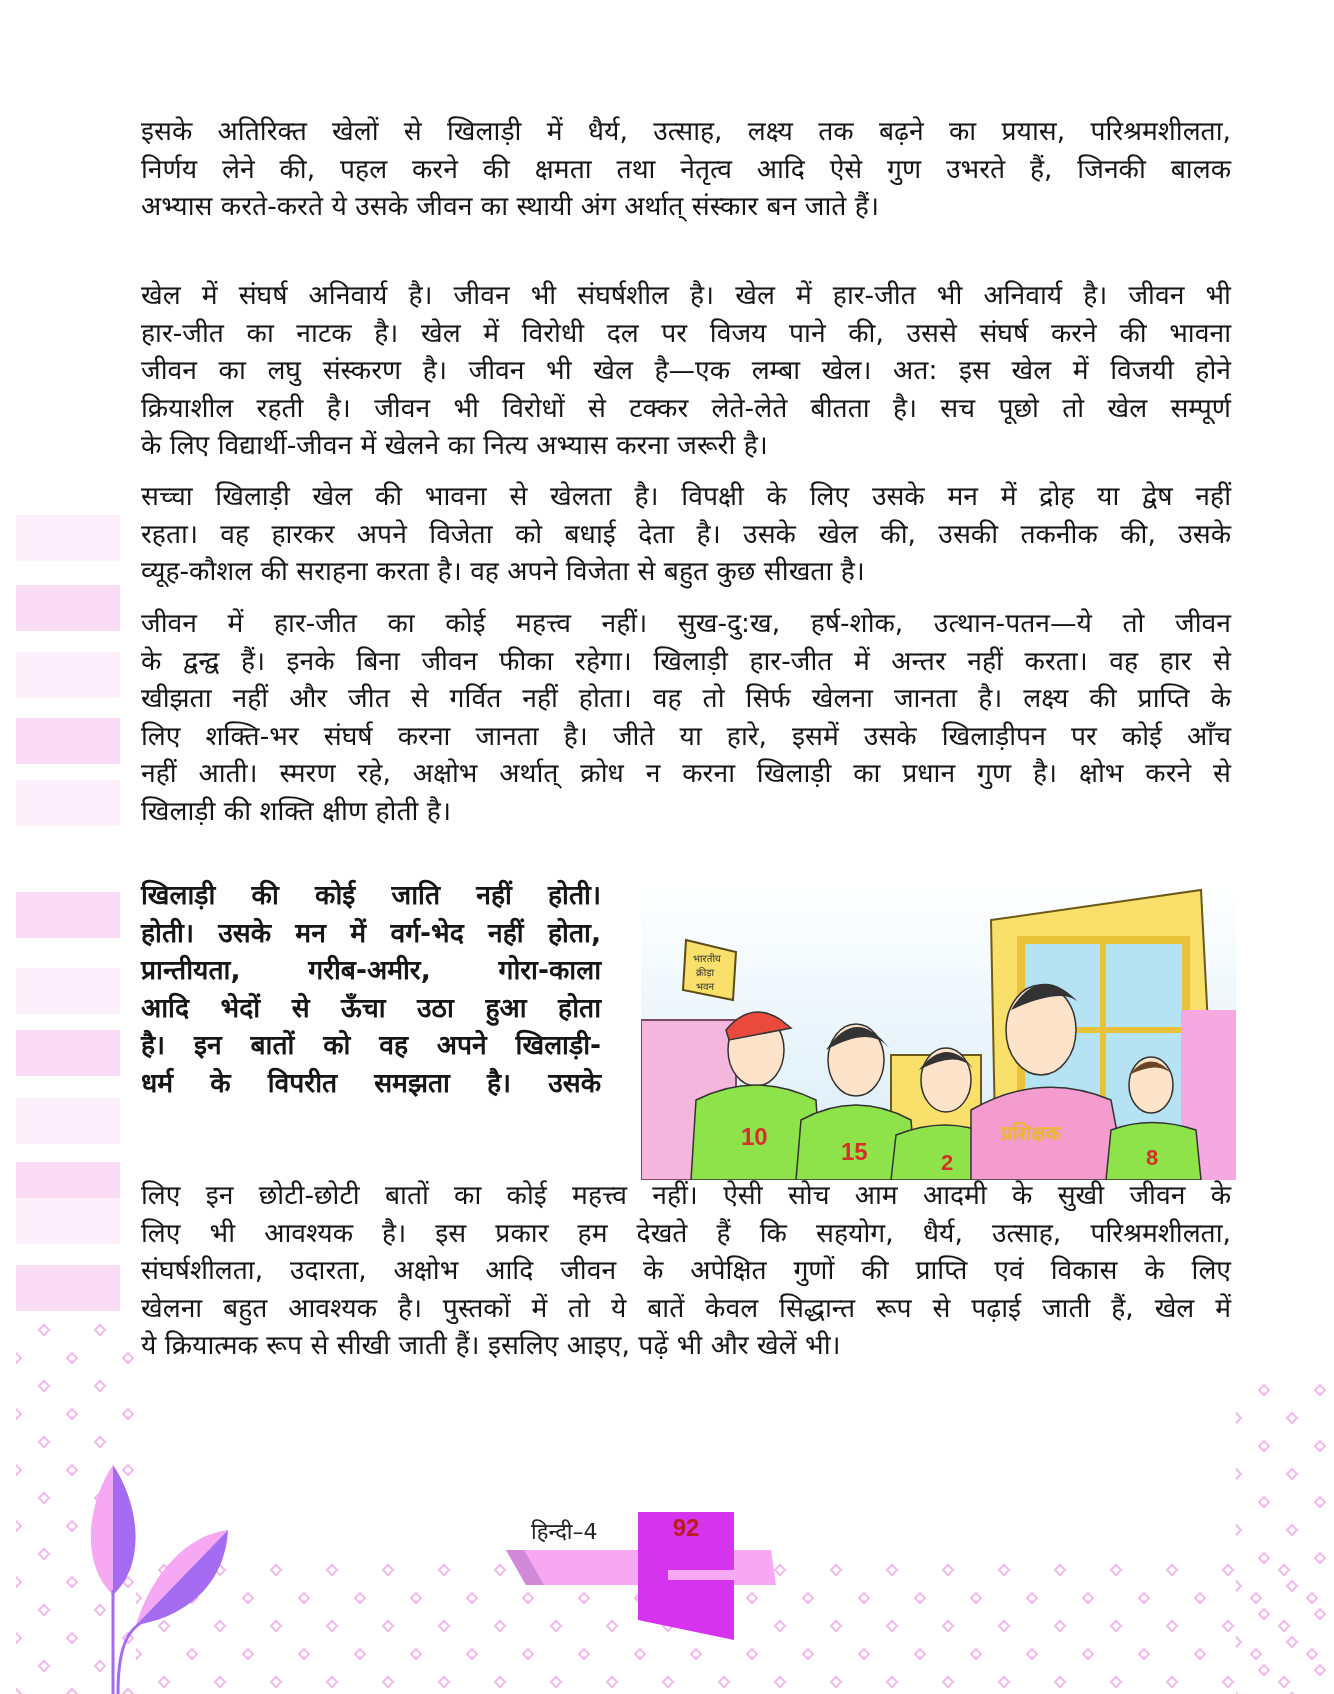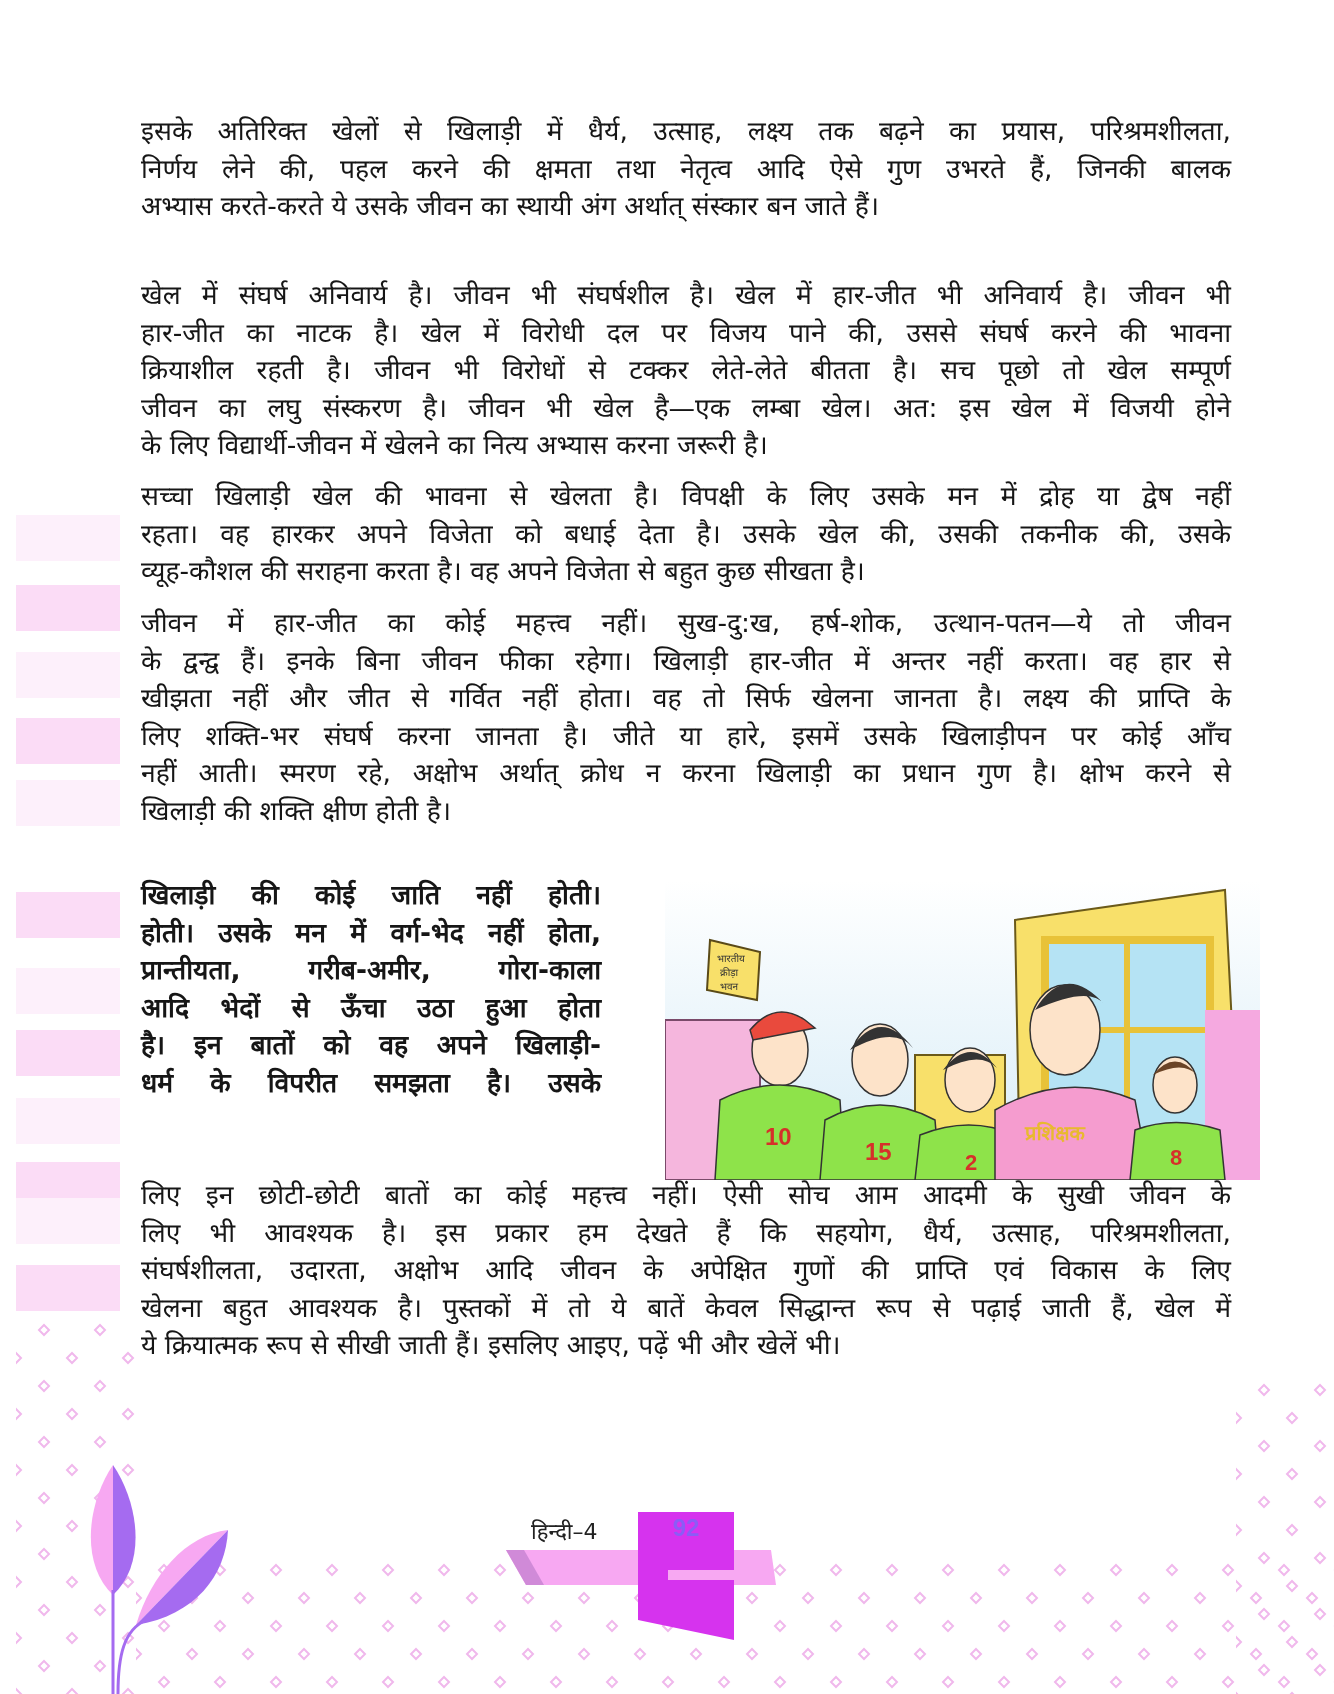--- a/index.html
+++ b/index.html
@@ -19,26 +19,26 @@
 
     
     .para { position: absolute; left: 125px; width: 1090px; font-size: 26.5px; line-height: 37.5px; text-align: justify; text-align-last: left; color: #161616; }
     .para .ln { display: block; text-align: justify; text-align-last: justify; white-space: nowrap; }
     .para .ln.last { text-align-last: left; }
 
     .narrow { width: 460px; font-weight: bold; }
     .narrow .ln { letter-spacing: 0; }
 
     
-    .illus { position: absolute; left: 625px; top: 880px; width: 595px; height: 300px; overflow: hidden; margin-left: 24px; }
+    .illus { position: absolute; left: 625px; top: 880px; width: 595px; height: 300px; overflow: hidden; }
 
     
     .footer-label { position: absolute; left: 515px; top: 1515px; font-size: 22px; font-weight: normal; color: #222; }
     .page-num-box { position: absolute; left: 622px; top: 1512px; width: 96px; height: 58px; background: #d633ee; }
-    .page-num { position: absolute; left: 622px; top: 1514px; width: 96px; text-align: center; font-family: "Liberation Sans", sans-serif; font-weight: bold; font-size: 24px; color: #8b5cf6; }
+    .page-num { position: absolute; left: 622px; top: 1514px; width: 96px; text-align: center; font-family: "Liberation Sans", sans-serif; font-weight: bold; font-size: 24px; color: #b91c1c; }
   </style>
 </head>
 <body>
 
 <div class="page">
 
   <div class="stripe light" style="top:515px"></div>
   <div class="stripe med" style="top:585px"></div>
   <div class="stripe light" style="top:652px"></div>
   <div class="stripe med" style="top:718px"></div>
@@ -101,22 +101,22 @@
 
   <div class="para" style="top:112px">
     <span class="ln">इसके अतिरिक्त खेलों से खिलाड़ी में धैर्य, उत्साह, लक्ष्य तक बढ़ने का प्रयास, परिश्रमशीलता,</span>
     <span class="ln">निर्णय लेने की, पहल करने की क्षमता तथा नेतृत्व आदि ऐसे गुण उभरते हैं, जिनकी बालक</span>
     <span class="ln last">अभ्यास करते-करते ये उसके जीवन का स्थायी अंग अर्थात् संस्कार बन जाते हैं।</span>
   </div>
 
   <div class="para" style="top:276px">
     <span class="ln">खेल में संघर्ष अनिवार्य है। जीवन भी संघर्षशील है। खेल में हार-जीत भी अनिवार्य है। जीवन भी</span>
     <span class="ln">हार-जीत का नाटक है। खेल में विरोधी दल पर विजय पाने की, उससे संघर्ष करने की भावना</span>
+    <span class="ln">जीवन का लघु संस्करण है। जीवन भी खेल है—एक लम्बा खेल। अत: इस खेल में विजयी होने</span>
     <span class="ln">क्रियाशील रहती है। जीवन भी विरोधों से टक्कर लेते-लेते बीतता है। सच पूछो तो खेल सम्पूर्ण</span>
-    <span class="ln">जीवन का लघु संस्करण है। जीवन भी खेल है—एक लम्बा खेल। अत: इस खेल में विजयी होने</span>
     <span class="ln last">के लिए विद्यार्थी-जीवन में खेलने का नित्य अभ्यास करना जरूरी है।</span>
   </div>
 
   <div class="para" style="top:477px">
     <span class="ln">सच्चा खिलाड़ी खेल की भावना से खेलता है। विपक्षी के लिए उसके मन में द्रोह या द्वेष नहीं</span>
     <span class="ln">रहता। वह हारकर अपने विजेता को बधाई देता है। उसके खेल की, उसकी तकनीक की, उसके</span>
     <span class="ln last">व्यूह-कौशल की सराहना करता है। वह अपने विजेता से बहुत कुछ सीखता है।</span>
   </div>
 
   <div class="para" style="top:604px">

